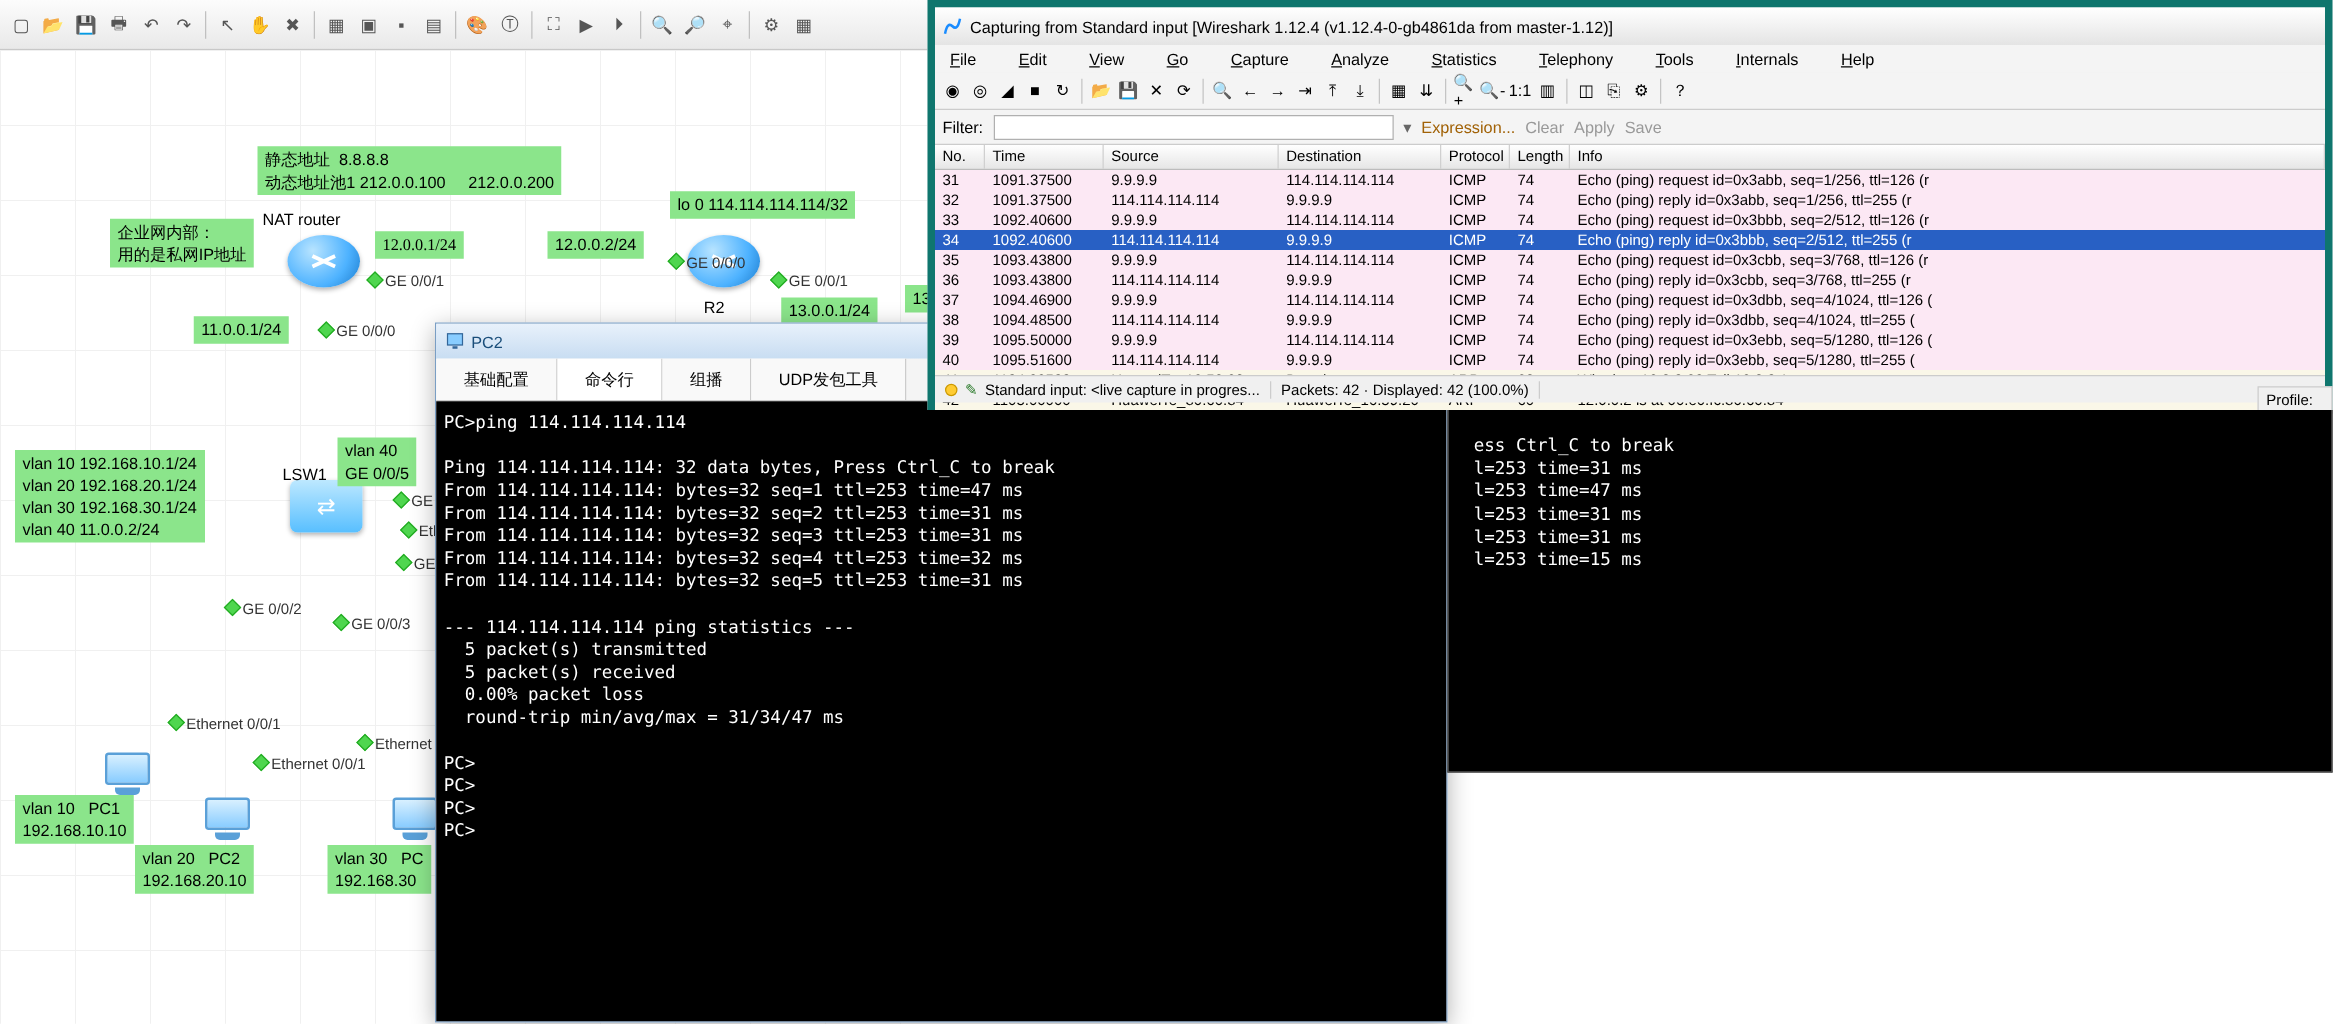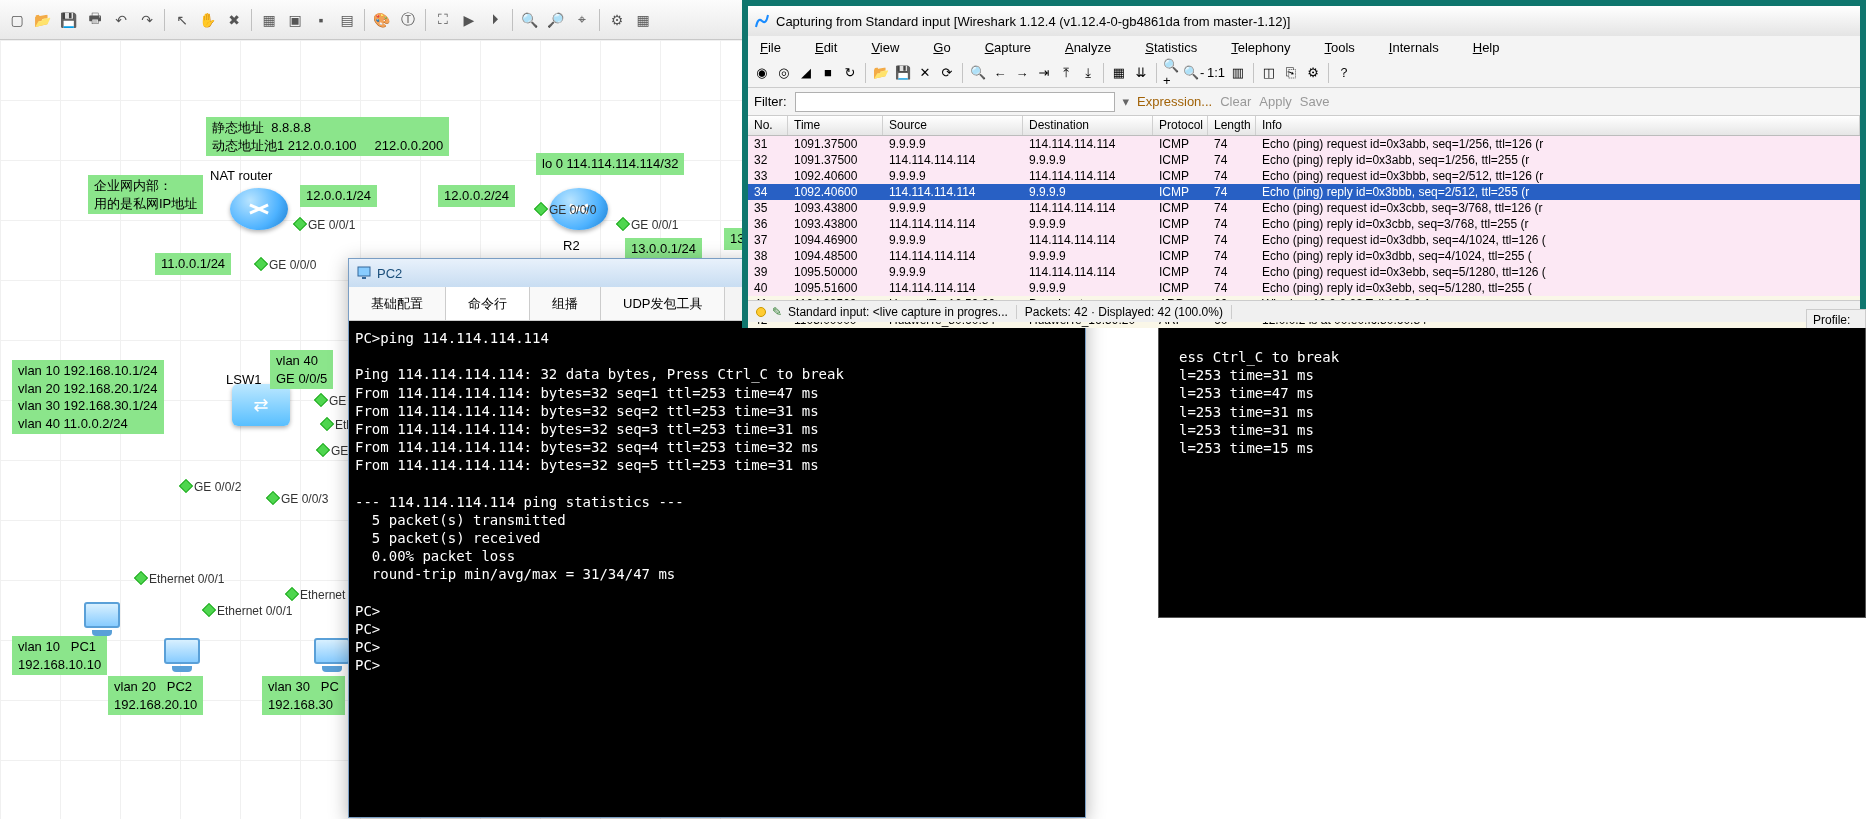--- a/index.html
+++ b/index.html
@@ -23,21 +23,21 @@
 .router::after  { transform:translate(-50%,-50%) rotate(-25deg); }
 .switch { position:absolute; width:58px; height:42px; background:linear-gradient(#bde8ff,#58bfff); border-radius:6px; box-shadow:0 2px 4px rgba(0,0,0,.3); }
 .switch::after { content:"⇄"; position:absolute; inset:0; display:flex; align-items:center; justify-content:center; color:#fff; font-size:18px; }
 .pc { position:absolute; width:48px; height:40px; }
 .pc .mon { width:36px; height:26px; margin:0 auto; background:linear-gradient(#d8f0ff,#88ccff); border:2px solid #5aa0d8; border-radius:3px; }
 .pc .base { width:20px; height:6px; margin:2px auto 0; background:#5aa0d8; border-radius:0 0 4px 4px; }
 svg.links { position:absolute; inset:0; }
 svg.links line { stroke:#333; stroke-width:1.2; }
 
 
-#pc2win { position:absolute; left:348px; top:258px; width:738px; height:560px; background:#fff; border:1px solid #7a9ec4; box-shadow:0 4px 18px rgba(0,0,0,.3); }
+#pc2win { position:absolute; left:348px; top:258px; width:810px; height:560px; background:#fff; border:1px solid #7a9ec4; box-shadow:0 4px 18px rgba(0,0,0,.3); }
 #pc2title { height:28px; background:linear-gradient(#e8f1fb,#c8ddf2); display:flex; align-items:center; padding:0 8px; font-size:13px; color:#1a4e7a; }
 #pc2title svg { margin-right:6px; }
 #pc2tabs { height:34px; background:#f4f4f4; border-bottom:1px solid #ccc; display:flex; }
 .pc2tab { padding:0 22px; display:flex; align-items:center; font-size:13px; border-right:1px solid #ccc; background:#f9f9f9; cursor:pointer; }
 .pc2tab.active { background:#fff; font-weight:500; }
 #pc2term { position:absolute; left:0; top:62px; right:0; bottom:0; background:#000; color:#fff; font:14px/1.3 Consolas,Monaco,monospace; padding:8px 6px; overflow:hidden; white-space:pre; }
 
 
 #wireshark { position:absolute; left:742px; top:0; right:0; height:328px; background:#f0f0f0; border:6px solid #0f766e; }
 #ws-title { height:30px; background:linear-gradient(#fff,#e4e4e4); display:flex; align-items:center; padding:0 6px; font-size:13px; }
@@ -142,21 +142,21 @@
       </div>
     <div class="pc" style="left:308px;top:598px">
         <div class="mon"></div>
         <div class="base"></div>
       </div>
   <div class="note" style="left: 206px; top: 77px;">静态地址  8.8.8.8
 动态地址池1 212.0.0.100     212.0.0.200</div>
       <div class="note" style="left: 536px; top: 113px;">lo 0 114.114.114.114/32</div>
       <div class="note" style="left: 88px; top: 135px;">企业网内部：
 用的是私网IP地址</div>
-      <div class="note" style="left: 300px; top: 145px;">12.0.0.1/24</div>
+      <div class="note" style="left: 300px; top: 145px; font-family: Liberation Serif, serif;">12.0.0.1/24</div>
       <div class="note" style="left: 438px; top: 145px;">12.0.0.2/24</div>
       <div class="note" style="left: 625px; top: 198px;">13.0.0.1/24</div>
       <div class="note" style="left: 724px; top: 188px;">13</div>
       <div class="note" style="left: 155px; top: 213px;">11.0.0.1/24</div>
       <div class="note" style="left: 504px; top: 230px;">    静态NAT:一个私网IP地址对应一
 第一种：全局模式下  nat static</div>
       <div class="note" style="left: 270px; top: 310px;">vlan 40
 GE 0/0/5</div>
       <div class="note" style="left: 12px; top: 320px;">vlan 10 192.168.10.1/24
 vlan 20 192.168.20.1/24

